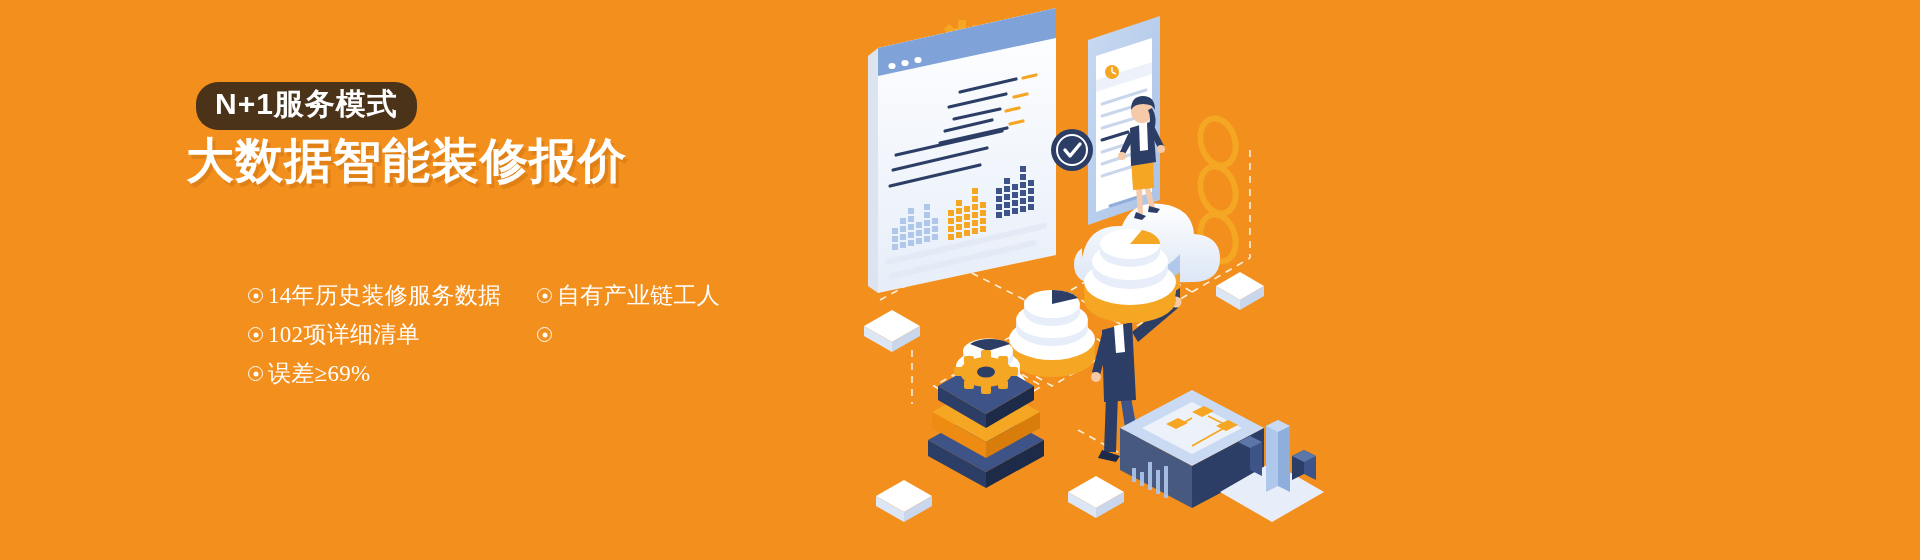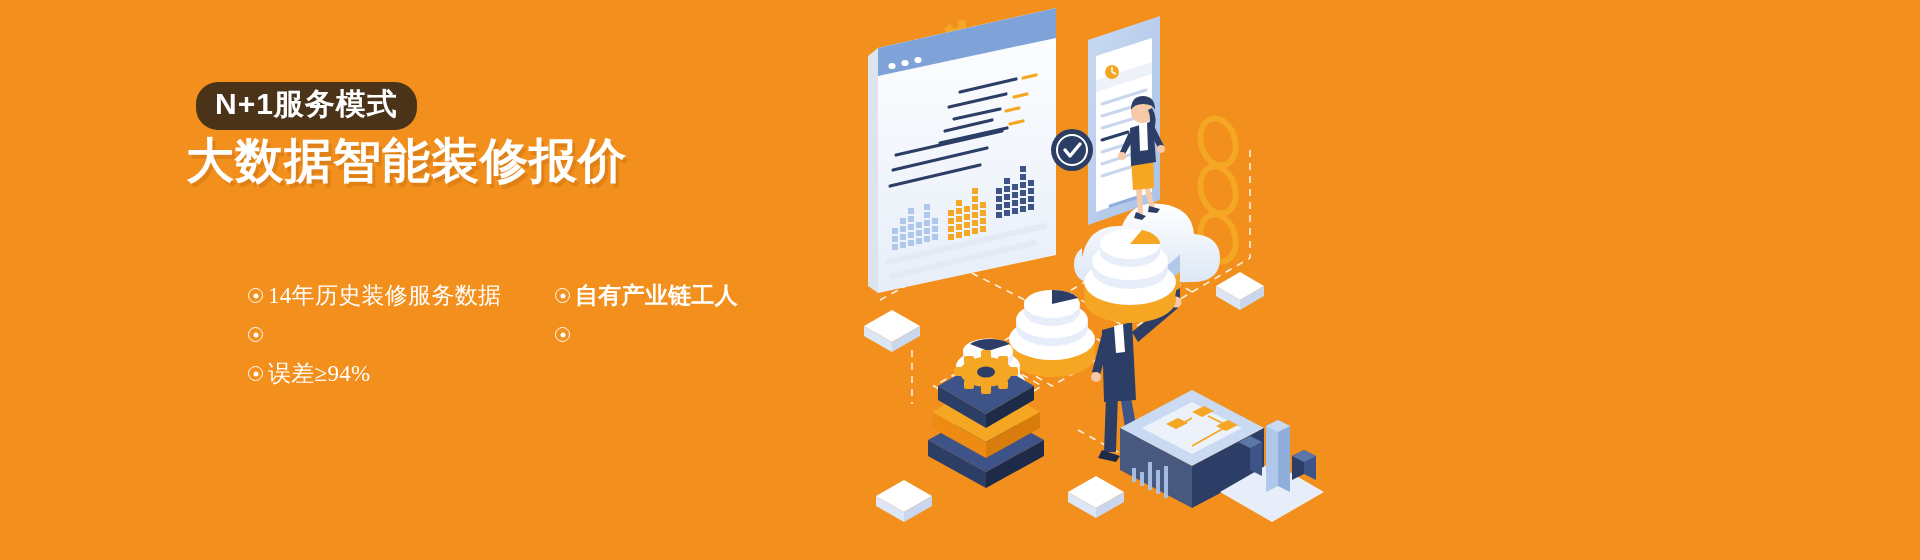--- a/index.html
+++ b/index.html
@@ -49,21 +49,21 @@
   }
 
   .bullets {
     position: absolute;
     left: 248px; top: 276px;
     width: 520px;
   }
   .bullet-cols { position: relative; width: 520px; }
   .bcol { position: absolute; top: 0; }
   .bcol.left { left: 0; }
-  .bcol.right { left: 307px; font-weight: bold; }
+  .bcol.right { left: 289px; }
 
   .bullet {
     display: flex;
     align-items: center;
     height: 39px;
     color: #FFFFFF;
     font-size: 23px;
     font-family: "Liberation Serif", serif;
     white-space: nowrap;
     letter-spacing: 0.3px;
@@ -104,24 +104,25 @@
     <div class="bullets">
       <div class="bullet-cols">
 
         <div class="bcol left">
           <div class="bullet">
             <span class="dot-icon"></span>
             <span>14年历史装修服务数据</span>
           </div>
           <div class="bullet">
             <span class="dot-icon"></span>
+            <span>102项详细清单</span>
           </div>
           <div class="bullet">
             <span class="dot-icon"></span>
-            <span>误差≥94%</span>
+            <span>误差≥69%</span>
           </div>
         </div>
 
         <div class="bcol right">
           <div class="bullet">
             <span class="dot-icon"></span>
             <span>自有产业链工人</span>
           </div>
           <div class="bullet">
             <span class="dot-icon"></span>

